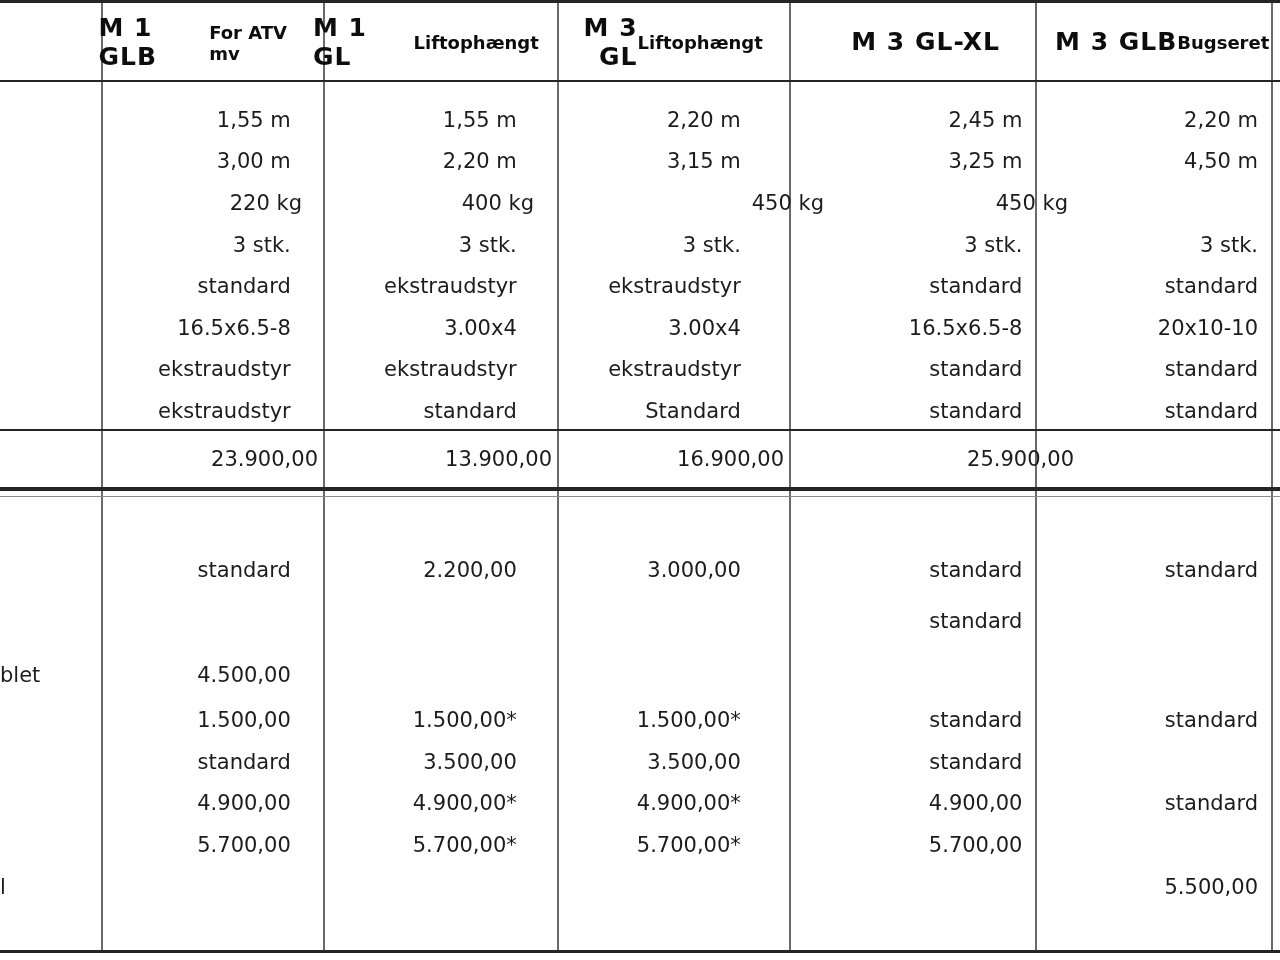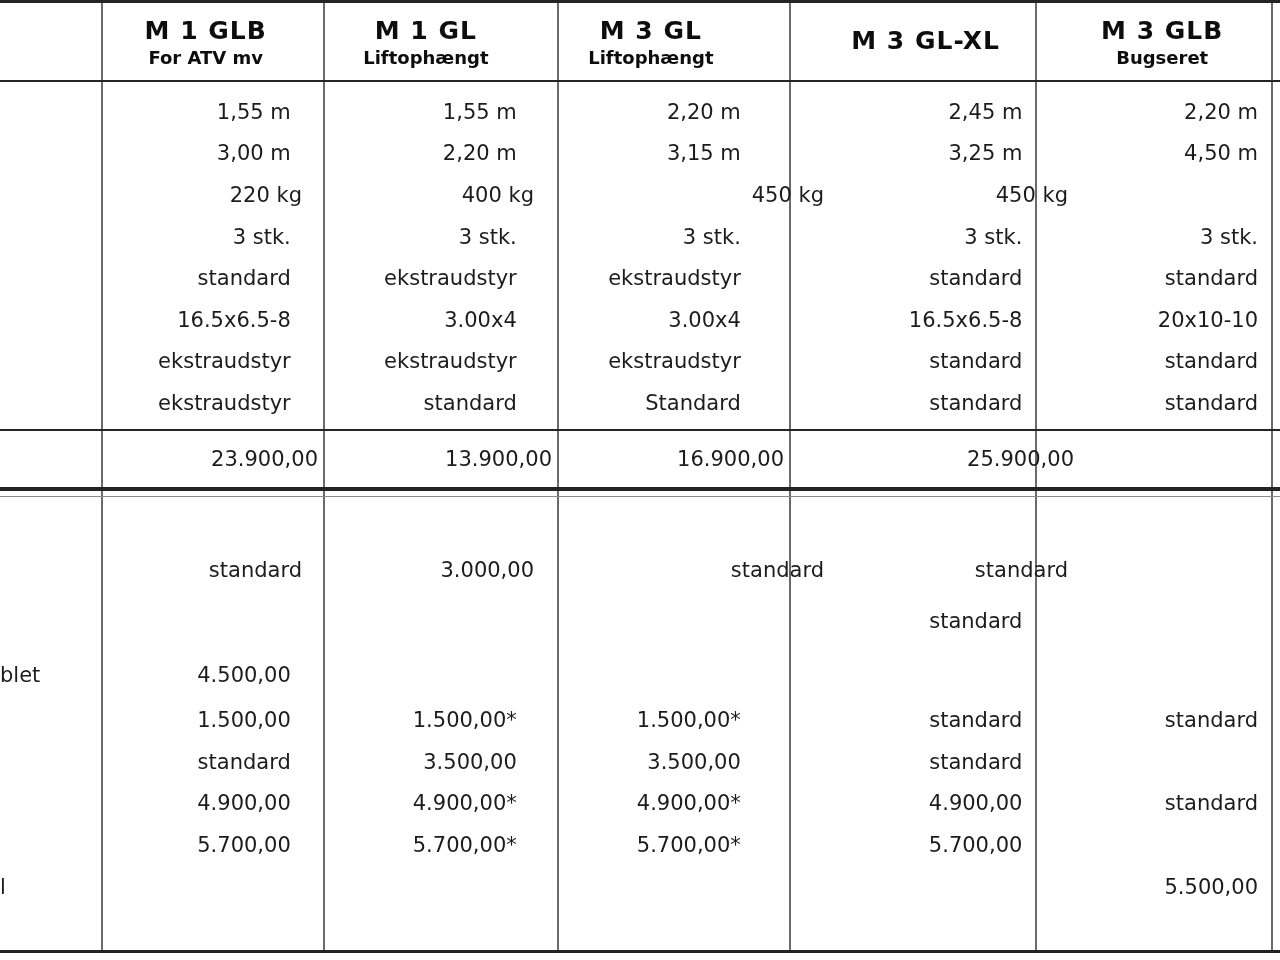--- a/index.html
+++ b/index.html
@@ -5,22 +5,22 @@
   html,body{margin:0;padding:0;background:#fff;}
   #page{position:relative;width:1280px;height:960px;background:#ffffff;overflow:hidden;
         font-family:"DejaVu Sans","Liberation Sans",sans-serif;color:#1c1c1c;}
   .vline{position:absolute;top:0;height:953px;width:2px;background:#6a6a6a;}
   .hline{position:absolute;left:0;width:1280px;background:#242424;}
   .section{position:absolute;left:0;width:1280px;}
   .row{display:flex;width:1280px;}
   .cell{display:flex;align-items:center;justify-content:flex-end;box-sizing:border-box;
         padding-right:22px;font-size:21px;white-space:nowrap;overflow:hidden;}
   .cell.label{justify-content:flex-start;padding-left:0;padding-right:4px;}
-  .c0{width:102px;}.c1{width:222px;}.c2{width:234px;}.c3{width:232px;}.c4{width:246px;margin-left:44px;}.c5{width:244px;border-radius:26px;}
-  .hcell{display:flex;flex-direction:column;align-items:center;justify-content:center;
+  .c0{width:102px;}.c1{width:222px;}.c2{width:234px;}.c3{width:232px;text-align:right;}.c4{width:246px;margin-left:44px;}.c5{width:244px;border-radius:26px;}
+  .hcell{display:flex;flex-direction:row;align-items:center;justify-content:center;
          box-sizing:border-box;height:100%;}
   .hl1{font-size:25px;font-weight:bold;color:#0d0d0d;letter-spacing:1px;}
   .hl2{font-size:18px;font-weight:bold;color:#0d0d0d;margin-top:2px;}
   .spacer{height:9px;}
 </style>
 </head>
 <body>
 
 <div id="page">
 
@@ -57,21 +57,21 @@
     <div class="hcell c4">
       <span class="hl1">M 3 GL-XL</span>
       <span class="hl2"></span>
     </div>
     <div class="hcell c5">
       <span class="hl1">M 3 GLB</span>
       <span class="hl2">Bugseret</span>
     </div>
   </div>
 
-  <div class="section" style="top:82px;height:348px;overflow:hidden;">
+  <div class="section" style="top:90px;height:348px;overflow:hidden;">
     <div class="spacer"></div>
 
     <div class="row" style="height:41.6px">
       <div class="cell c0 label"></div>
       <div class="cell c1">1,55 m</div>
       <div class="cell c2">1,55 m</div>
       <div class="cell c3">2,20 m</div>
       <div class="cell c4">2,45 m</div>
       <div class="cell c5">2,20 m</div>
     </div>
@@ -137,20 +137,21 @@
     <div class="cell c1">23.900,00</div>
     <div class="cell c2">13.900,00</div>
     <div class="cell c3">16.900,00</div>
     <div class="cell c4">25.900,00</div>
   </div>
 
   <div class="section" style="top:549px;">
     <div class="row" style="height:42px">
       <div class="cell c0 label"></div>
       <div class="cell c1">standard</div>
+      <div class="cell c2">2.200,00</div>
       <div class="cell c3">3.000,00</div>
       <div class="cell c4">standard</div>
       <div class="cell c5">standard</div>
     </div>
     <div class="row" style="height:60px">
       <div class="cell c0 label"></div>
       <div class="cell c1"></div>
       <div class="cell c2"></div>
       <div class="cell c3"></div>
       <div class="cell c4">standard</div>

